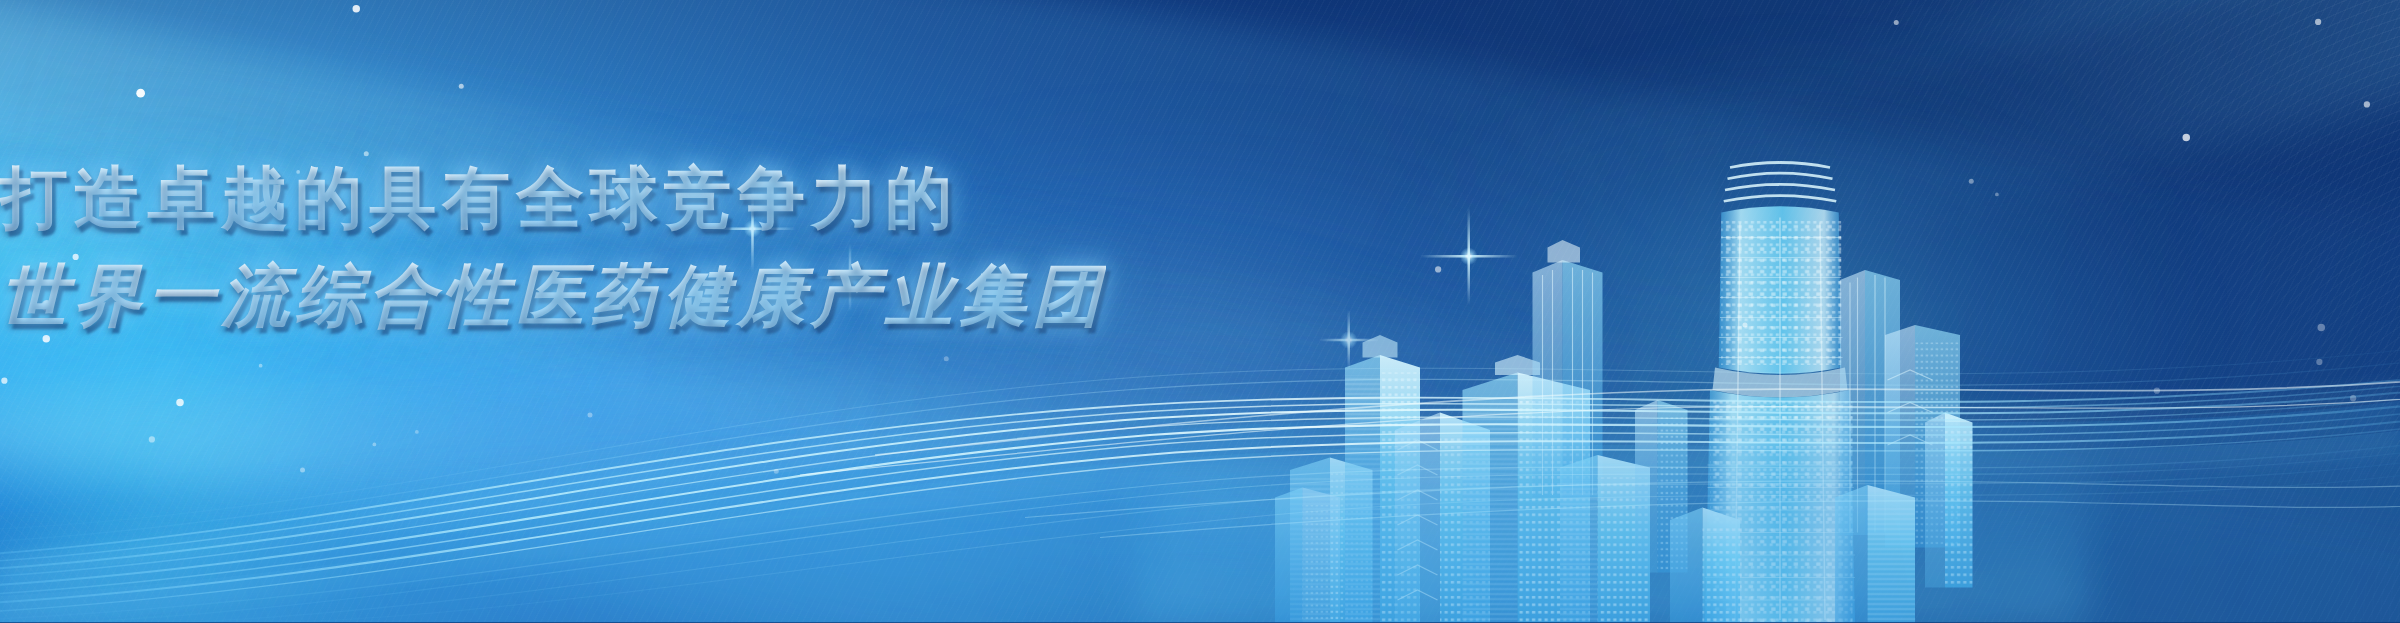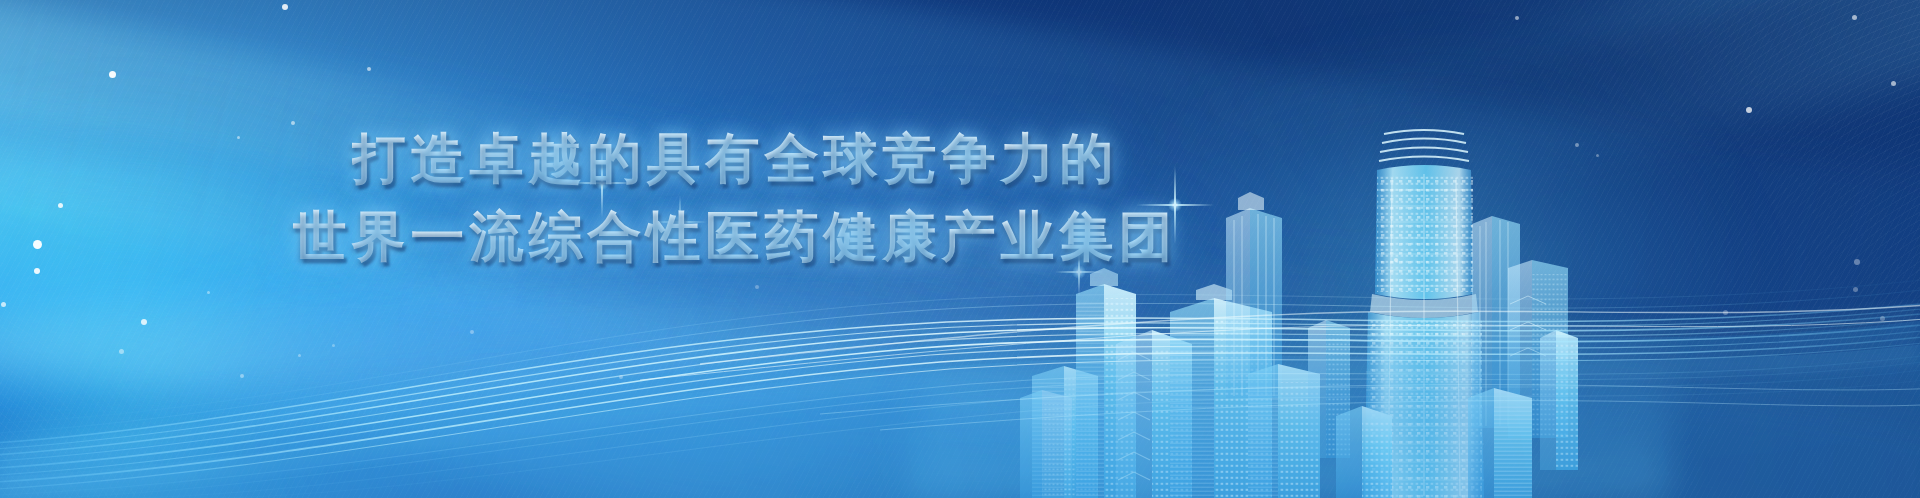--- a/index.html
+++ b/index.html
@@ -257,21 +257,21 @@
     margin: -7px 0 0 -7px;
     border-radius: 50%;
     background: radial-gradient(circle, rgba(255,255,255,0.95) 0%, rgba(170,230,255,0.55) 35%, rgba(120,200,255,0) 72%);
   }
 
   
   .headline {
     position: absolute;
     left: 0; top: 122px;
     width: 1470px;
-    text-align: center;
+    text-align: left;
     z-index: 40;
   }
   .headline .line {
     display: block;
     font-family: "Liberation Serif", "DejaVu Serif", serif;
     font-weight: 700;
     font-size: 54px;
     line-height: 74px;
     letter-spacing: 5px;
     color: #ffffff;
@@ -295,21 +295,21 @@
     font-weight: 700;
     font-size: 54px;
     line-height: 74px;
     letter-spacing: 5px;
     color: rgba(10,44,102,0.55);
     transform: translate(3px, 4px);
     white-space: nowrap;
     z-index: -1;
     filter: blur(1px);
   }
-  .headline .line-2 { margin-top: 4px; }
+  .headline .line-2 { margin-top: 4px; font-style: italic; }
 </style>
 </head>
 <body>
 
 <div class="banner">
 
   <div class="bg-base"></div>
   <div class="bg-deep"></div>
 
   <div class="sweep sweep-a"></div>

